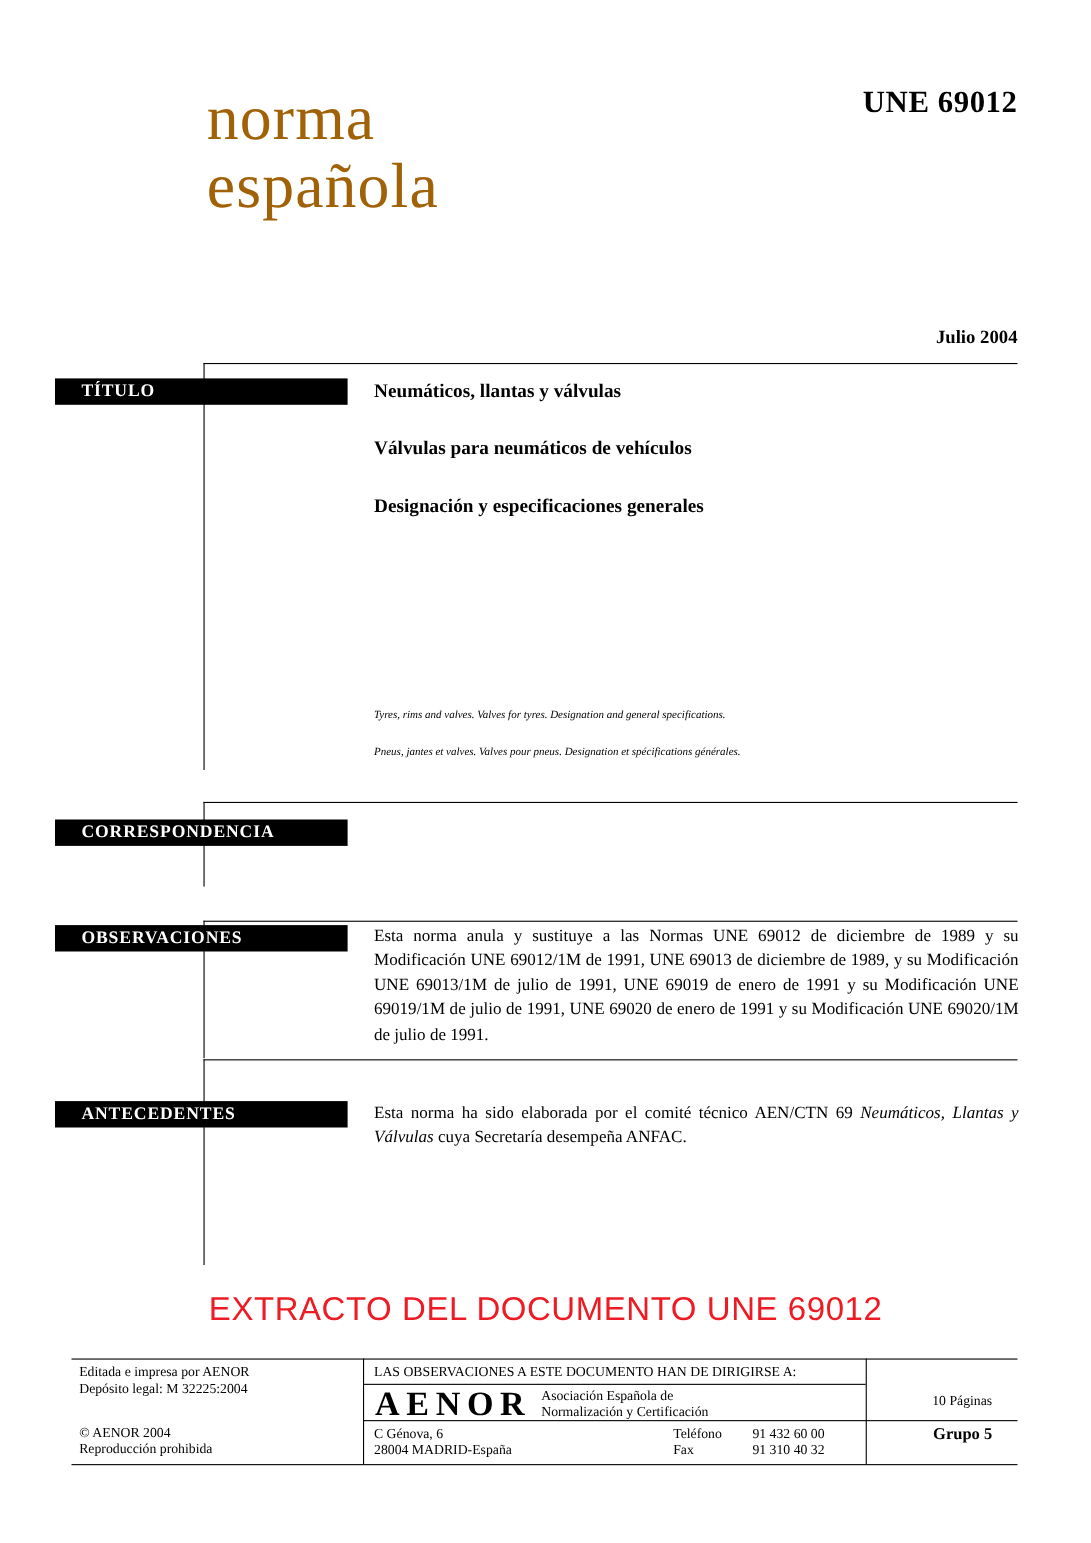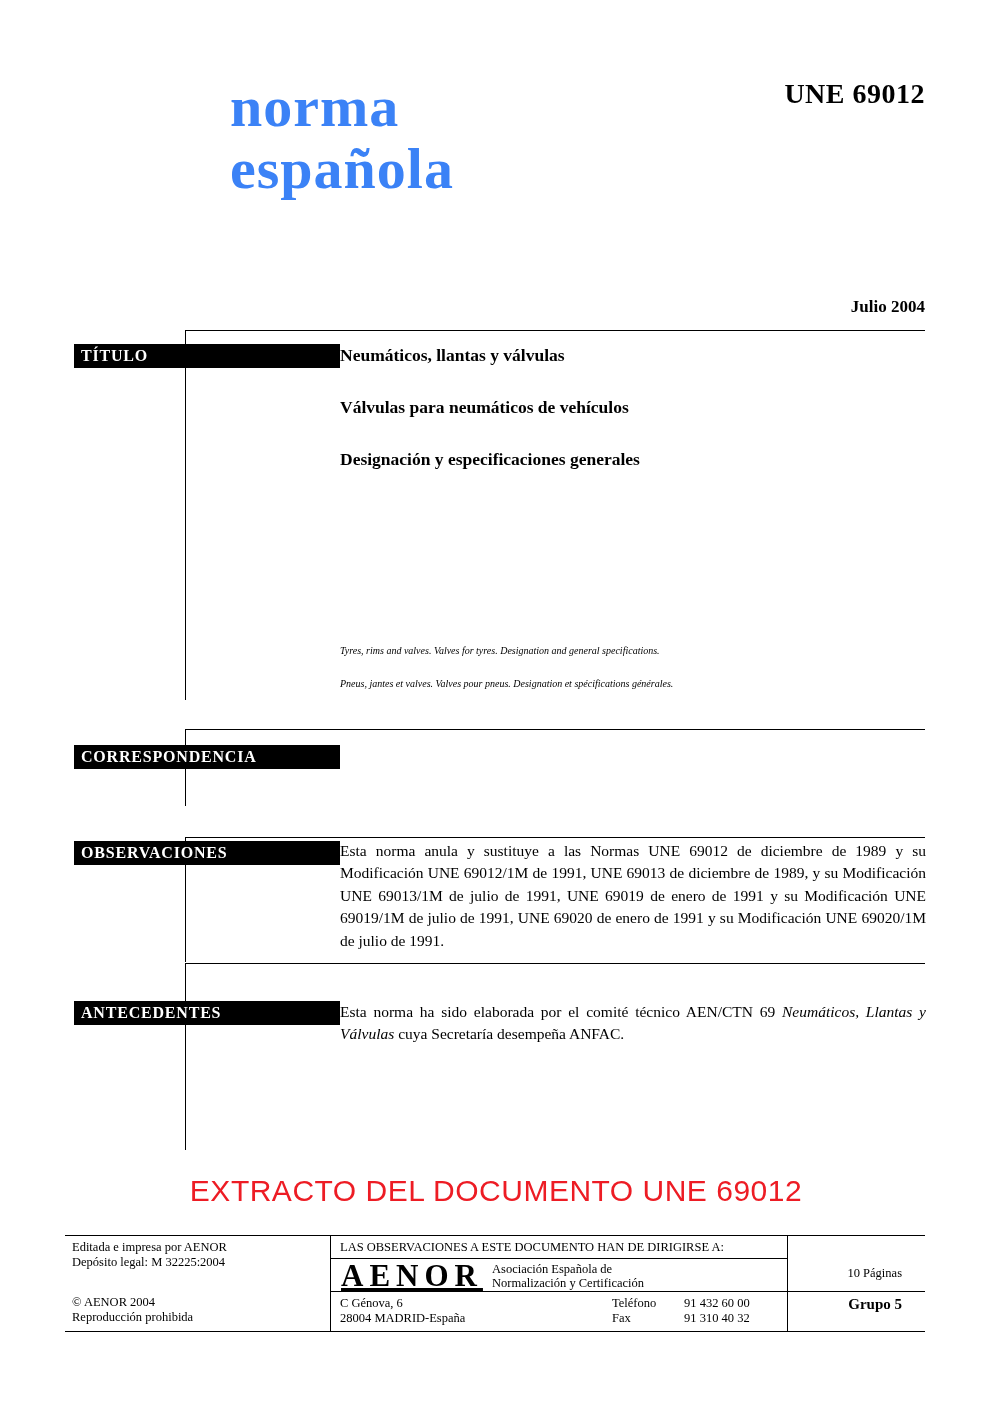--- a/index.html
+++ b/index.html
@@ -14,32 +14,32 @@
   }
   .hrule { position:absolute; height:1px; background:#000; }
   .vrule { position:absolute; width:1px; background:#000; }
 
   .doc-code {
     position:absolute; top:78px; right:67px;
     font-size:28px; font-weight:bold; letter-spacing:0.5px;
   }
   .brand {
     position:absolute; top:76px; left:188px;
-    font-size:58px; font-weight:bold; line-height:62px;
-    color:#3b82f6; letter-spacing:1px;margin-left:42px;
+    font-size:58px; font-weight:normal; line-height:62px;
+    color:#a16207; letter-spacing:1px;
   }
   .date {
     position:absolute; top:297px; right:67px;
     font-size:17px; font-weight:bold;
   }
   .label-box {
     position:absolute; left:50px; width:266px; height:24px;
     background:#000; color:#fff;
     font-size:16px; font-weight:bold; line-height:24px;
-    padding-left:7px; letter-spacing:0.8px;margin-left:24px;
+    padding-left:24px; letter-spacing:0.8px;
   }
   .title-line {
     position:absolute; left:340px;
     font-size:17.5px; font-weight:bold;
   }
   .trans {
     position:absolute; left:340px;
     font-size:10px; font-style:italic;
   }
   .body-text {
@@ -50,21 +50,21 @@
   .body-text .it { font-style:italic; }
   .extract {
     position:absolute; top:1174px; left:0; width:100%;
     text-align:center;
     font-family:"Liberation Sans", sans-serif;
     font-size:30px; color:#ed1c24; letter-spacing:0.5px;
   }
   .ft { position:absolute; font-size:12.5px; line-height:15px; }
   .aenor-logo {
     position:absolute; left:341px; top:1258px;
-    font-size:31px; font-weight:bold; letter-spacing:6px;text-decoration:underline;
+    font-size:31px; font-weight:bold; letter-spacing:6px;
   }
   .ft-right { position:absolute; left:765px; width:137px; text-align:right; font-size:12.5px; }
   .group { font-weight:bold; font-size:15px; }
 </style>
 </head>
 <body>
 
 <div class="page">
 
   <div class="doc-code">UNE 69012</div>

